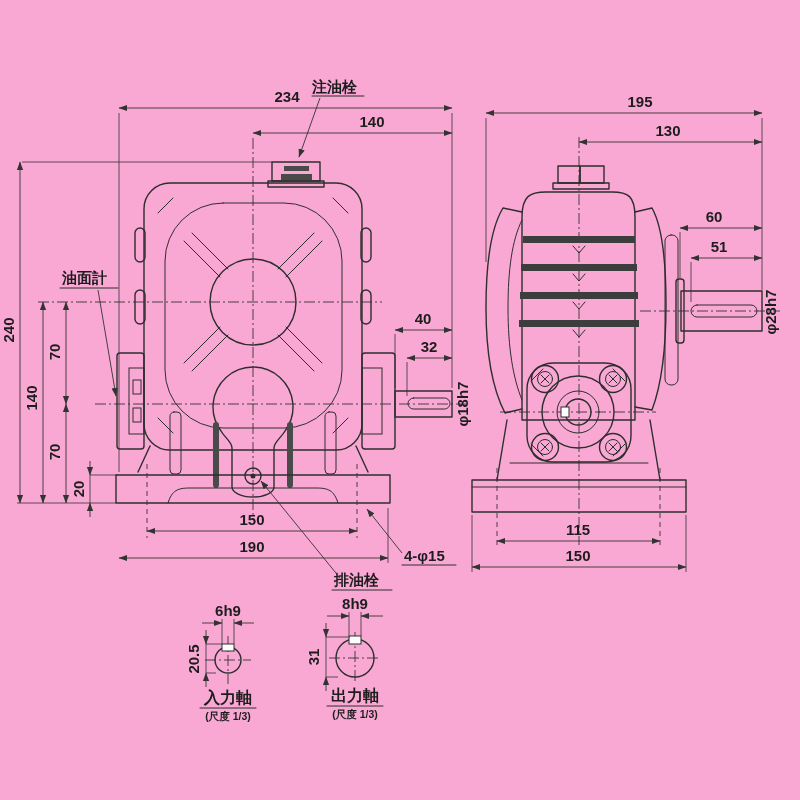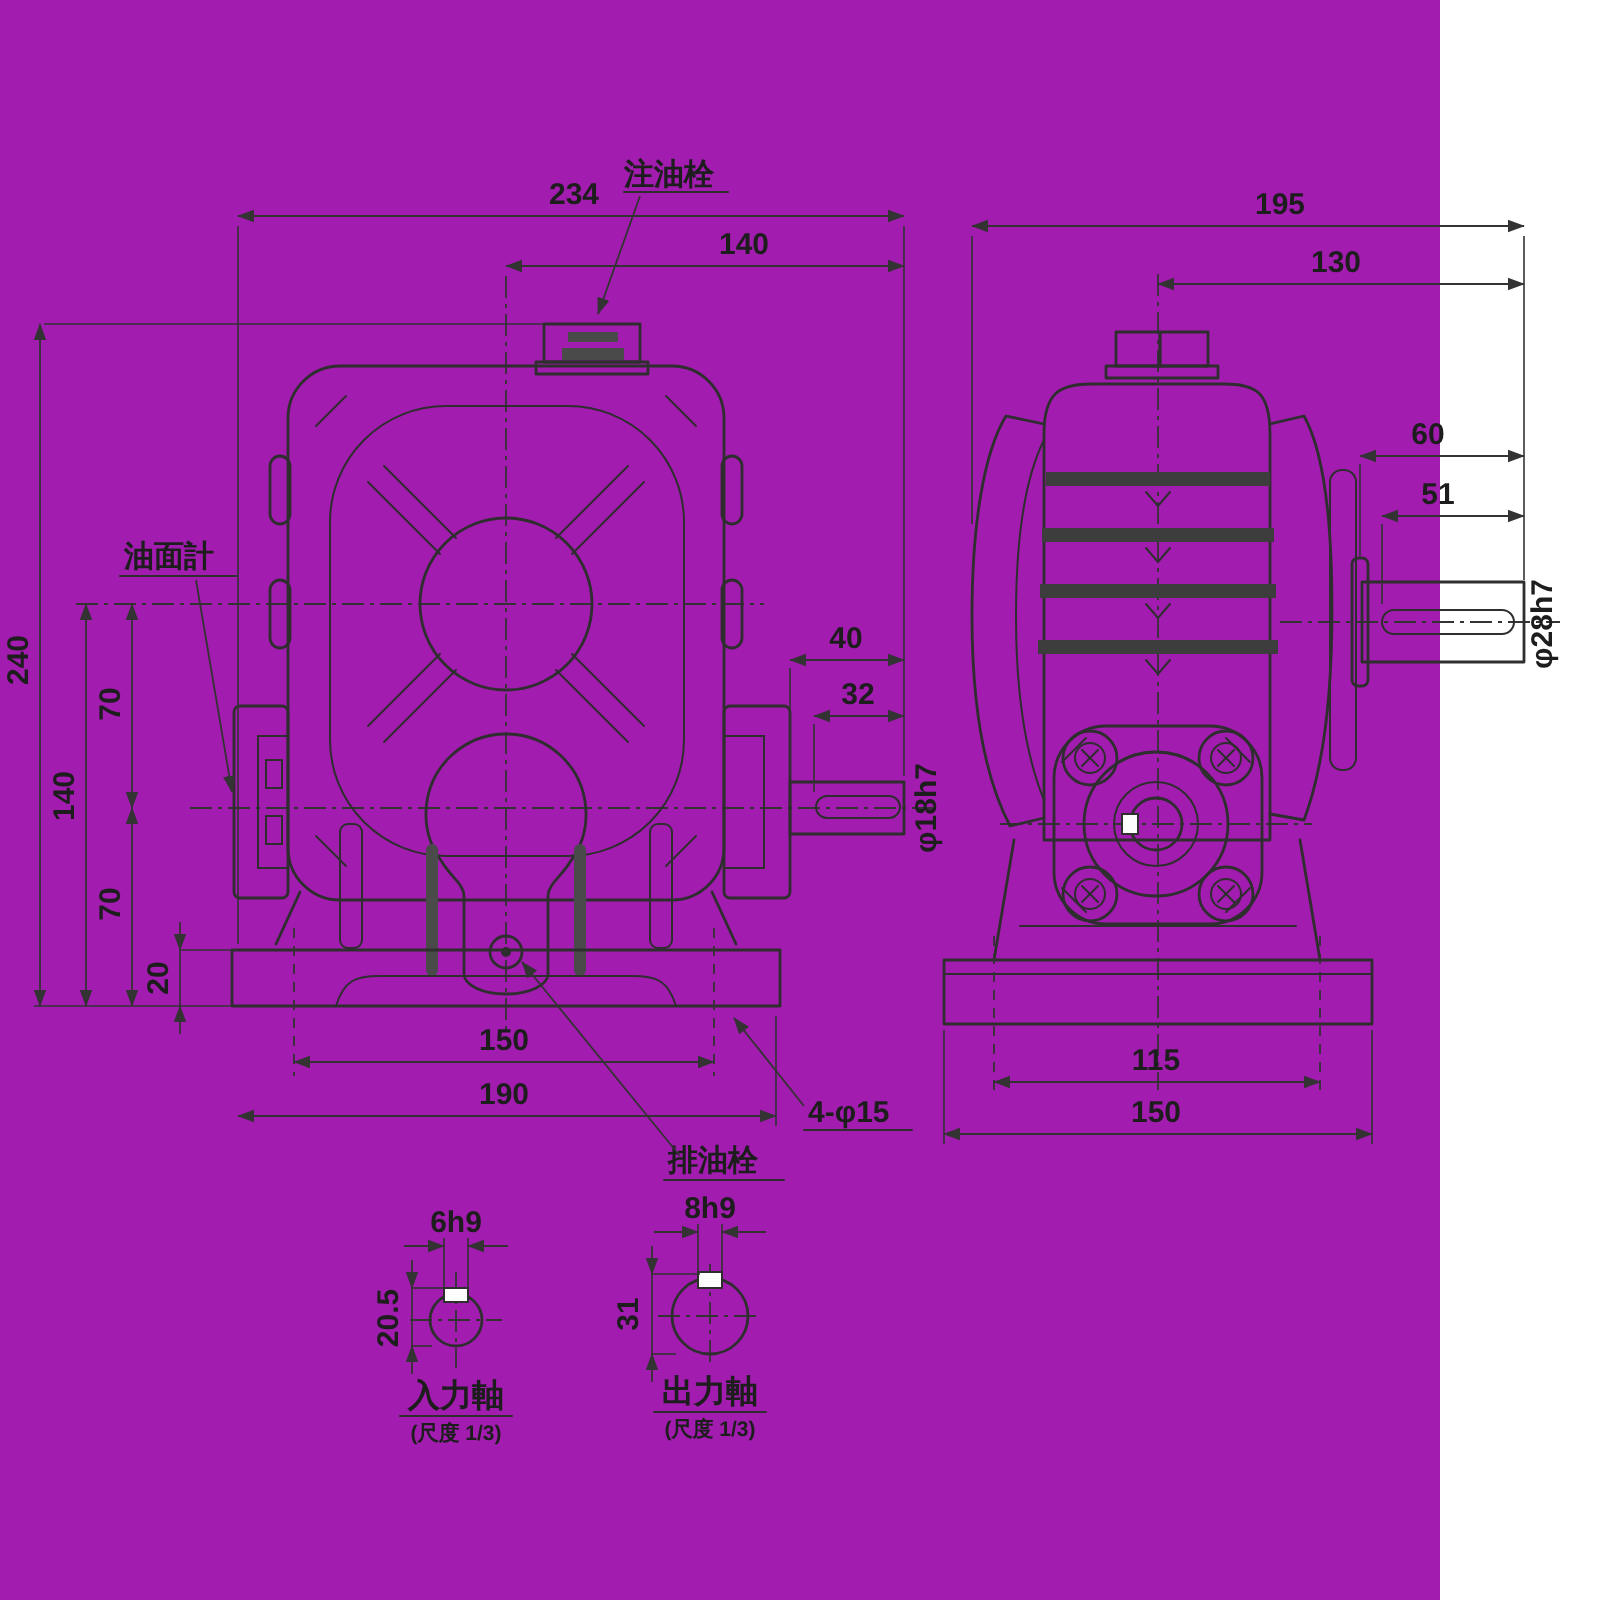--- a/index.html
+++ b/index.html
@@ -1,16 +1,16 @@
 <!DOCTYPE html>
 <html><head>
 <meta charset="utf-8">
 <style>
   html,body{margin:0;padding:0;background:#ffffff;}
-  .sheet{width:720px;height:800px;background:#a21caf;position:relative;font-family:"Liberation Sans","DejaVu Sans",sans-serif;}
+  .sheet{width:800px;height:800px;background:#f9a8d4;position:relative;font-family:"Liberation Sans","DejaVu Sans",sans-serif;}
   svg{display:block;}
   .oline{fill:none;stroke:#2e2e2e;stroke-width:1.4;stroke-linecap:round;stroke-linejoin:round;}
   .tline{fill:none;stroke:#2e2e2e;stroke-width:1;stroke-linecap:round;}
   .fin{fill:#3d3d3d;stroke:none;}
   .darkbar{fill:#4a4a4a;stroke:none;}
   .dim{fill:none;stroke:#333;stroke-width:0.9;}
   .ext{fill:none;stroke:#333;stroke-width:0.8;}
   .cl{fill:none;stroke:#333;stroke-width:0.9;stroke-dasharray:11 3 2 3;}
   .dash{fill:none;stroke:#333;stroke-width:0.9;stroke-dasharray:5 4;}
   .dtxt{font-size:15px;font-weight:600;fill:#1d1d1d;}

